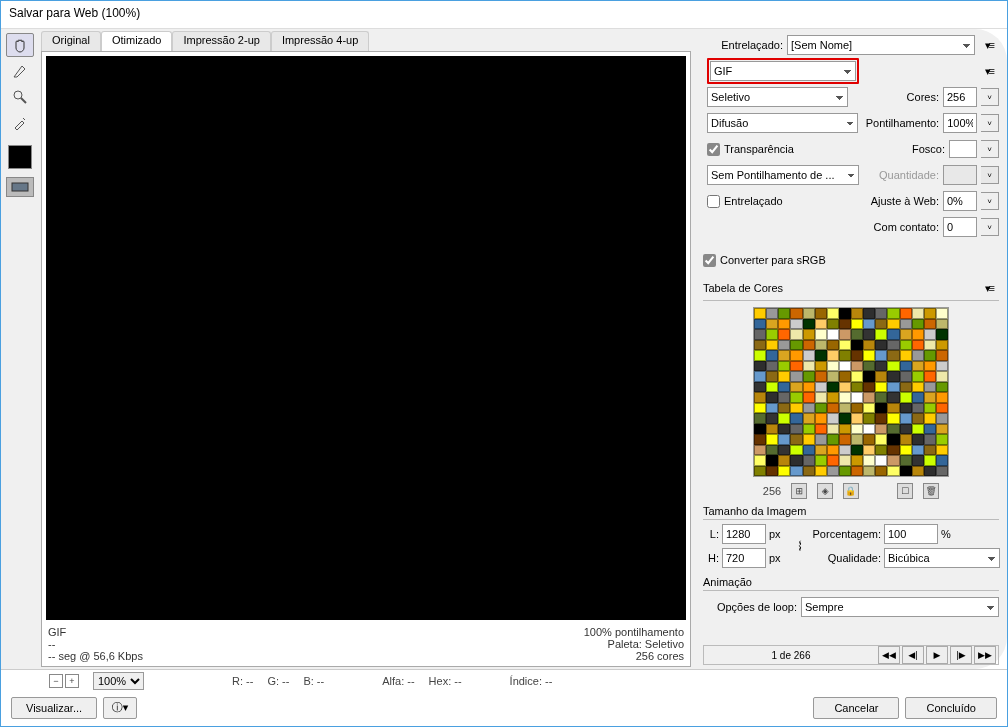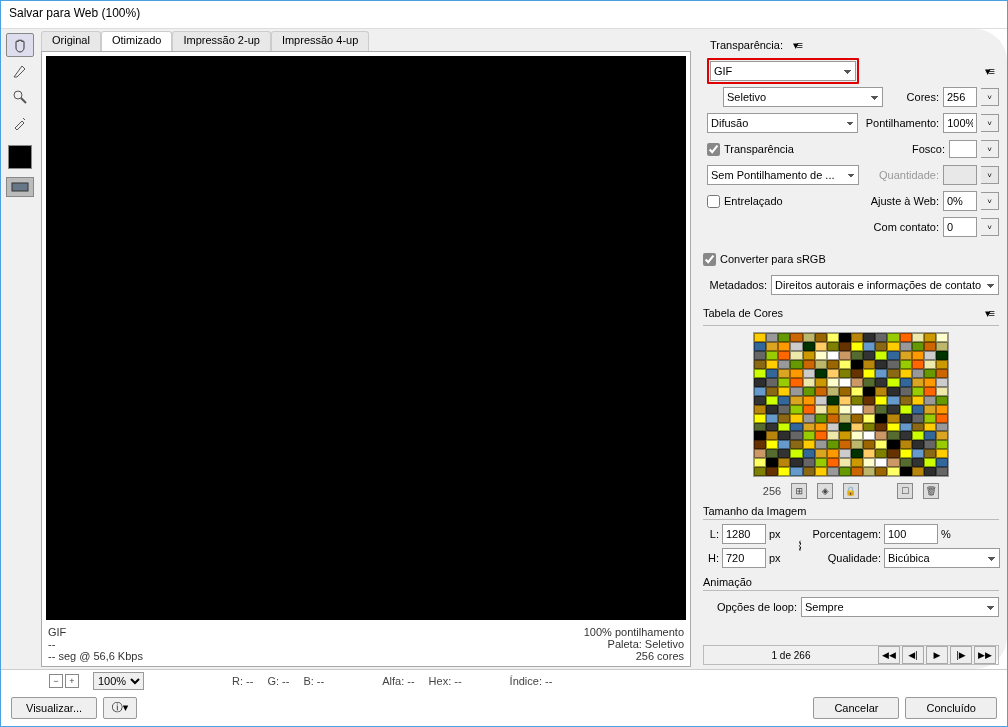--- a/index.html
+++ b/index.html
@@ -104,36 +104,37 @@
           <div>100% pontilhamento</div>
           <div>Paleta: Seletivo</div>
           <div>256 cores</div>
         </div>
       </div>
     </div>
   </div>
 
   <div class="right-panel">
     <div class="row">
-      <label class="lbl" style="width:80px">Transparência:</label>
+      <label class="lbl" style="width:80px">Entrelaçado:</label>
+      <select class="sel" style="flex:1"><option>[Sem Nome]</option></select>
       <div class="menu-icon">
           <span>▾≡</span>
         </div>
     </div>
     <div class="row">
       <div class="red-box" style="width:152px;padding:1px;margin-left:4px;">
         <select class="sel" style="width:100%"><option>GIF</option></select>
       </div>
       <div style="flex:1"></div>
       <div class="menu-icon">
           <span>▾≡</span>
         </div>
     </div>
     <div class="row">
-      <select class="sel" style="width:160px;margin-left:20px"><option>Seletivo</option></select>
+      <select class="sel" style="width:141px;margin-left:4px"><option>Seletivo</option></select>
       <div style="flex:1"></div>
       <label class="lbl">Cores:</label>
       <input class="inp" style="width: 34px;" value="256">
       <div class="dropdown-btn">˅</div>
     </div>
     <div class="row">
       <select class="sel" style="width:152px;margin-left:4px"><option>Difusão</option></select>
       <div style="flex:1"></div>
       <label class="lbl">Pontilhamento:</label>
       <input class="inp" style="width: 34px;" value="100%">
@@ -166,24 +167,20 @@
       <div style="flex:1"></div>
       <label class="lbl">Com contato:</label>
       <input class="inp" style="width: 34px;" value="0">
       <div class="dropdown-btn">˅</div>
     </div>
 
     <div style="height:6px"></div>
     <div class="row">
         <input type="checkbox" checked="" style="">
         <label class="lbl">Converter para sRGB</label>
-      </div>
-    <div class="row">
-        <label class="lbl" style="width:68px">Metadados:</label>
-        <select class="sel" style="flex:1"><option>Direitos autorais e informações de contato</option></select>
       </div>
 
     <div class="sect-title">
         <span>Tabela de Cores</span>
         <div class="menu-icon">
           <span>▾≡</span>
         </div>
       </div>
     <div class="color-table" id="color-table">
         <div style="background: rgb(255, 204, 0);"></div>

